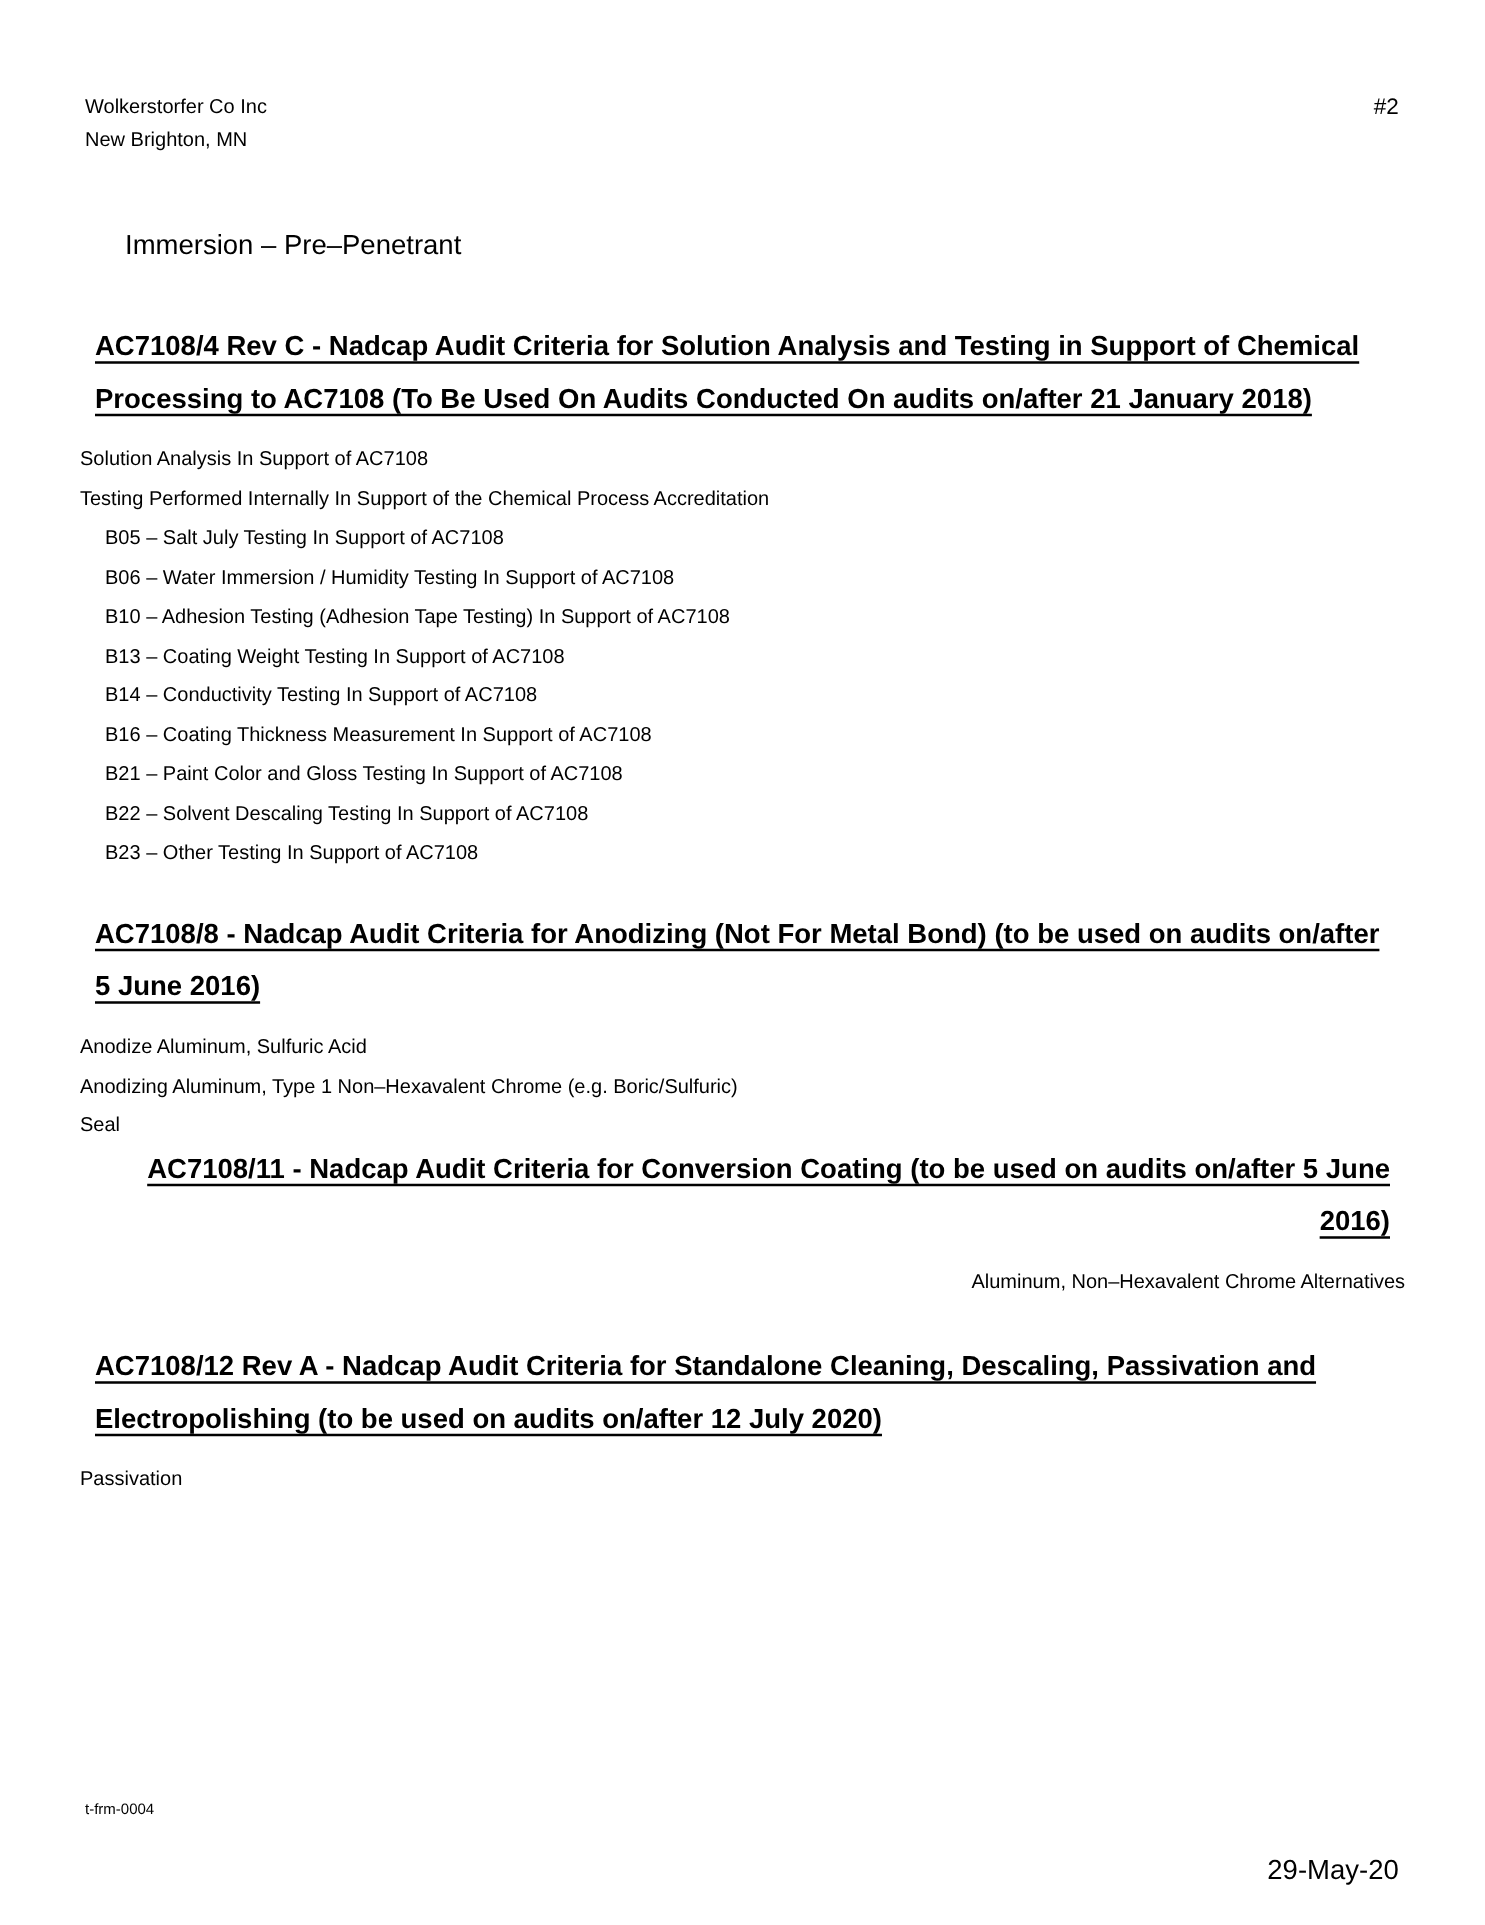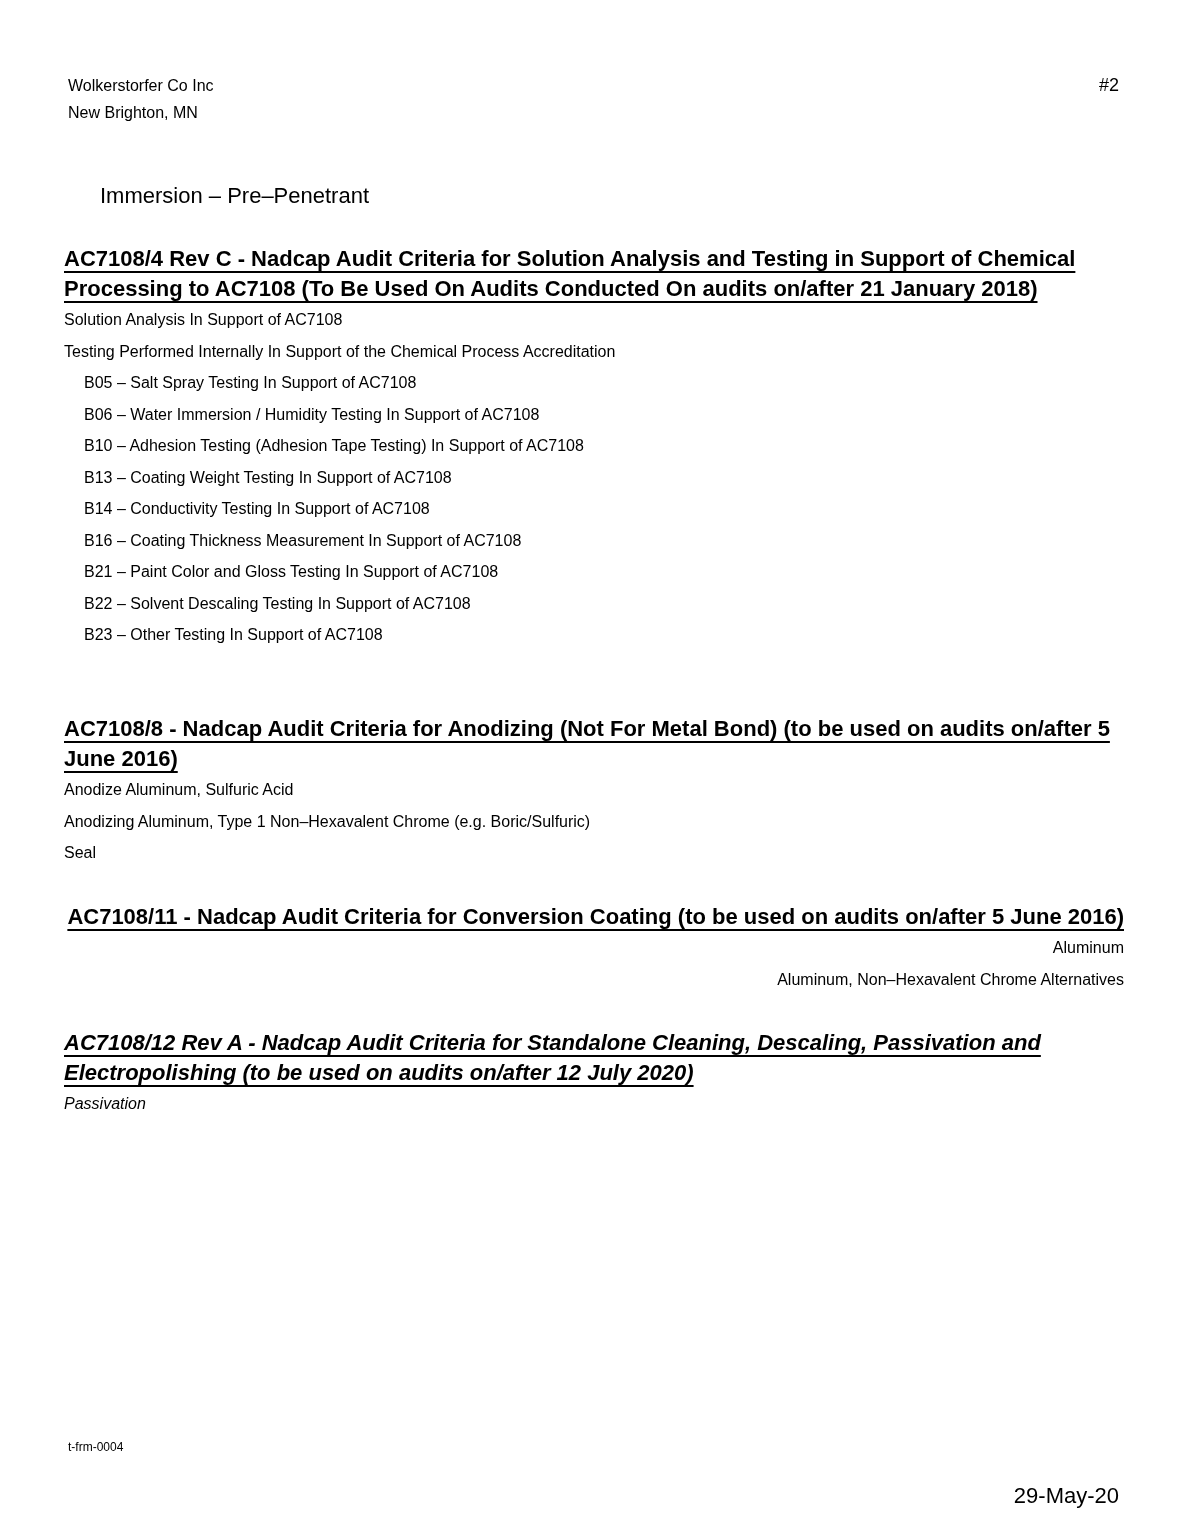--- a/index.html
+++ b/index.html
@@ -37,22 +37,22 @@
       line-height: 32px;
     }
     .section {
       position: absolute;
       left: 64px;
       width: 1060px;
     }
     .section-title {
       font-weight: bold;
       font-size: 22px;
-      line-height: 30px;
-      margin: 0;
+      line-height: 42px;
+      margin: 12px;
     }
     .section-title span {
       text-decoration: underline;
       text-decoration-thickness: 2px;
       text-underline-offset: 5px;
     }
     .item {
       font-size: 16px;
       line-height: 31.5px;
       white-space: nowrap;
@@ -70,39 +70,39 @@
     .ftr-right {
       position: absolute;
       right: 69px;
       top: 1484px;
       font-size: 22px;
       line-height: 24px;
     }
     #sec-0 { top: 244px; }
     #sec-1 { top: 714px; }
     #sec-2 { top: 902px; text-align: right; }
-    #sec-3 { top: 1028px; font-style: italic; }
+    #sec-3 { top: 1060px; }
   </style>
 </head>
 <body>
 
 <div class="hdr-left">
   <div>Wolkerstorfer Co Inc</div>
   <div>New Brighton, MN</div>
 </div>
 <div class="hdr-right">#2</div>
 
 <div class="pre-item">Immersion – Pre–Penetrant</div>
 
 <div class="section" id="sec-0">
   <p class="section-title"><span>AC7108/4 Rev C - Nadcap Audit Criteria for Solution Analysis and Testing in Support of Chemical Processing to AC7108 (To Be Used On Audits Conducted On audits on/after 21 January 2018)</span></p>
   <div class="items">
       <div class="item">Solution Analysis In Support of AC7108</div>
       <div class="item">Testing Performed Internally In Support of the Chemical Process Accreditation</div>
-      <div class="item indent">B05 – Salt Spray Testing In Support of AC7108</div>
+      <div class="item indent">B05 – Salt July Testing In Support of AC7108</div>
       <div class="item indent">B06 – Water Immersion / Humidity Testing In Support of AC7108</div>
       <div class="item indent">B10 – Adhesion Testing (Adhesion Tape Testing) In Support of AC7108</div>
       <div class="item indent">B13 – Coating Weight Testing In Support of AC7108</div>
       <div class="item indent">B14 – Conductivity Testing In Support of AC7108</div>
       <div class="item indent">B16 – Coating Thickness Measurement In Support of AC7108</div>
       <div class="item indent">B21 – Paint Color and Gloss Testing In Support of AC7108</div>
       <div class="item indent">B22 – Solvent Descaling Testing In Support of AC7108</div>
       <div class="item indent">B23 – Other Testing In Support of AC7108</div>
     </div>
 </div>
@@ -112,21 +112,20 @@
   <div class="items">
       <div class="item">Anodize Aluminum, Sulfuric Acid</div>
       <div class="item">Anodizing Aluminum, Type 1 Non–Hexavalent Chrome (e.g. Boric/Sulfuric)</div>
       <div class="item">Seal</div>
     </div>
 </div>
 
 <div class="section" id="sec-2">
   <p class="section-title"><span>AC7108/11 - Nadcap Audit Criteria for Conversion Coating (to be used on audits on/after 5 June 2016)</span></p>
   <div class="items">
-      <div class="item">Aluminum</div>
       <div class="item">Aluminum, Non–Hexavalent Chrome Alternatives</div>
     </div>
 </div>
 
 <div class="section" id="sec-3">
   <p class="section-title"><span>AC7108/12 Rev A - Nadcap Audit Criteria for Standalone Cleaning, Descaling, Passivation and Electropolishing (to be used on audits on/after 12 July 2020)</span></p>
   <div class="items">
       <div class="item">Passivation</div>
     </div>
 </div>

